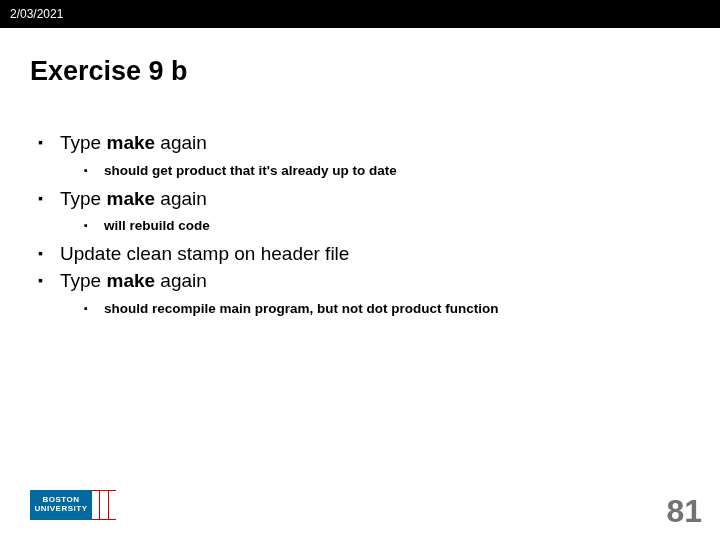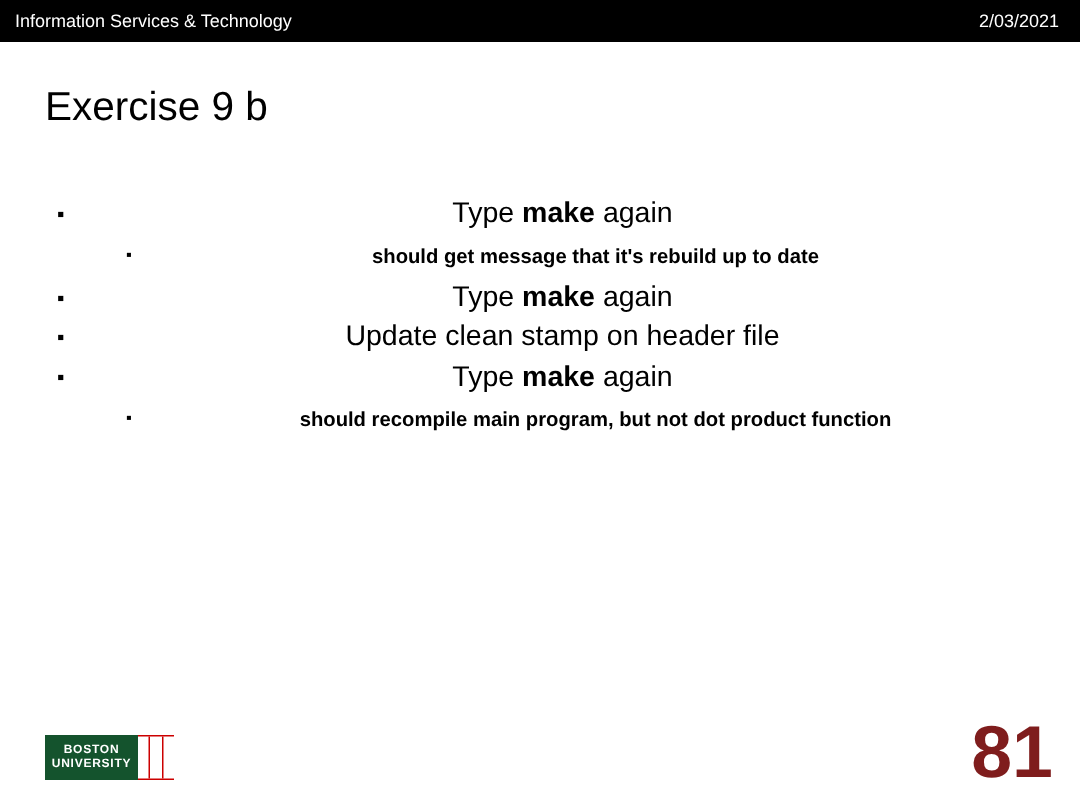--- a/index.html
+++ b/index.html
@@ -19,28 +19,27 @@
     justify-content: space-between;
     align-items: center;
     padding: 0 14px 0 10px;
     font-size: 12px;
   }
   .content {
     padding: 28px 30px 0 30px;
   }
   .title {
     font-size: 27px;
-    font-weight: normal;
+    font-weight: bold;
     margin-bottom: 44px;
     color: #000;
   }
   ul.main {
     list-style: none;
     padding-left: 8px;
-    text-align: center;
   }
   ul.main > li {
     position: relative;
     padding-left: 22px;
     font-size: 19px;
     color: #000;
     margin-bottom: 2px;
     line-height: 1.3;
   }
   ul.main > li::before {
@@ -71,35 +70,35 @@
     left: 0;
     top: 1px;
     font-size: 11px;
     color: #000;
   }
   .bold { font-weight: bold; }
   .page-num {
     position: absolute;
     right: 18px;
     bottom: 10px;
-    font-size: 49px;
+    font-size: 32px;
     font-weight: bold;
-    color: #7f1d1d;
+    color: #737373;
   }
   .logo {
     position: absolute;
     left: 30px;
     bottom: 20px;
     width: 86px;
     height: 30px;
     display: flex;
     align-items: stretch;
   }
   .logo-red {
-    background: #14532d;
+    background: #0369a1;
     color: #fff;
     font-size: 8px;
     font-weight: bold;
     display: flex;
     flex-direction: column;
     justify-content: center;
     align-items: center;
     width: 62px;
     letter-spacing: 0.5px;
     line-height: 1.1;
@@ -113,36 +112,38 @@
   .logo-bars span {
     flex: 1;
     border-right: 1px solid #c00;
   }
   .logo-bars span:last-child { border-right: none; }
 </style>
 </head>
 <body>
 
 <div class="header">
-  <span>Information Services &amp; Technology</span>
   <span>2/03/2021</span>
 </div>
 
 <div class="content">
   <h1 class="title">Exercise 9 b</h1>
 
   <ul class="main">
     <li>
       <span>Type </span><span class="bold">make</span><span> again</span>
       <ul class="sub">
-        <li>should get message that it's rebuild up to date</li>
+        <li>should get product that it's already up to date</li>
       </ul>
     </li>
     <li>
       <span>Type </span><span class="bold">make</span><span> again</span>
+      <ul class="sub">
+        <li>will rebuild code</li>
+      </ul>
     </li>
     <li>
       <span>Update clean stamp on header file</span>
     </li>
     <li>
       <span>Type </span><span class="bold">make</span><span> again</span>
       <ul class="sub">
         <li>should recompile main program, but not dot product function</li>
       </ul>
     </li>

